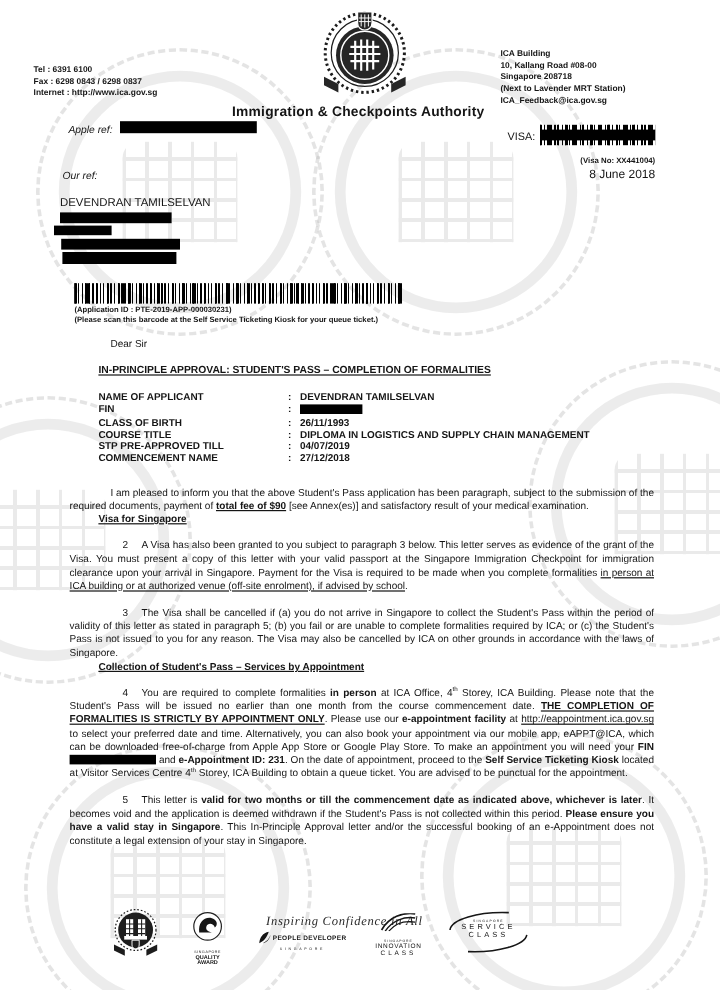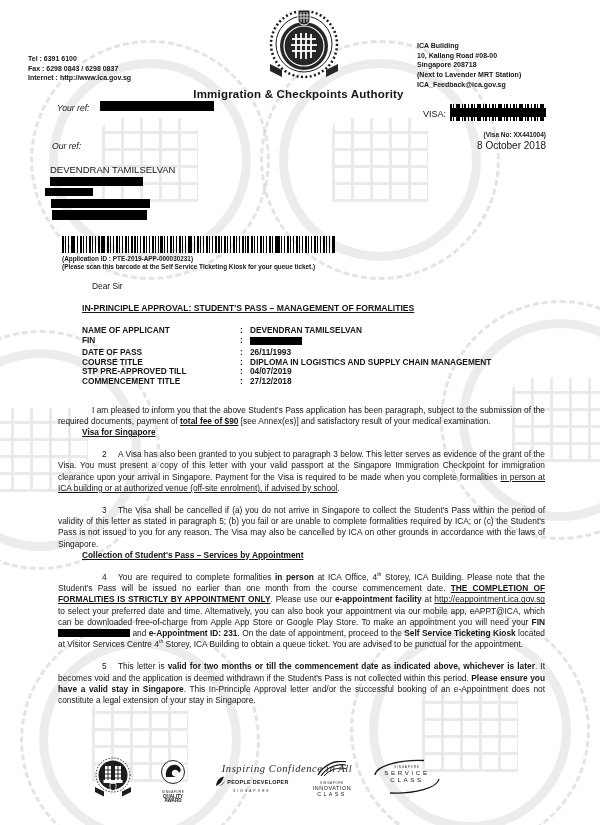--- a/index.html
+++ b/index.html
@@ -160,70 +160,70 @@
   </div>
   <div class="hdr-addr">
     <div>ICA Building</div>
     <div>10, Kallang Road #08-00</div>
     <div>Singapore 208718</div>
     <div>(Next to Lavender MRT Station)</div>
     <div>ICA_Feedback@ica.gov.sg</div>
   </div>
   <div class="hdr-title">Immigration &amp; Checkpoints Authority</div>
 
-  <div class="your-ref">Your ref:</div>
+  <div class="your-ref">Apple ref:</div>
   <div class="your-ref-bar"></div>
   <div class="visa-label">VISA:</div>
   <div class="visa-barcode"></div>
   <div class="visa-redact"></div>
   <div class="visa-no">(Visa No: XX441004)</div>
-  <div class="letter-date">8 October 2018</div>
+  <div class="letter-date">8 June 2018</div>
   <div class="our-ref">Our ref:</div>
 
   <div class="recipient-name">DEVENDRAN TAMILSELVAN</div>
   <div class="r-bar r-bar1"></div>
   <div class="r-bar r-bar2"></div>
   <div class="r-bar r-bar3"></div>
   <div class="r-bar r-bar4"></div>
 
   <div class="app-barcode"></div>
   <div class="app-id">(Application ID : PTE-2019-APP-000030231)</div>
   <div class="scan-note">(Please scan this barcode at the Self Service Ticketing Kiosk for your queue ticket.)</div>
 
   <div class="letter">
     <div class="salutation">Dear Sir</div>
-    <div class="subject">IN-PRINCIPLE APPROVAL: STUDENT'S PASS – MANAGEMENT OF FORMALITIES</div>
+    <div class="subject">IN-PRINCIPLE APPROVAL: STUDENT'S PASS – COMPLETION OF FORMALITIES</div>
     <div class="details" id="details">
         <div class="drow">
           <span class="dlabel">NAME OF APPLICANT</span>
           <span class="dcolon">:</span>
           <span class="dvalue">DEVENDRAN TAMILSELVAN</span>
         </div>
         <div class="drow">
           <span class="dlabel">FIN</span>
           <span class="dcolon">:</span>
           <span class="dvalue"><span class="redact-val"></span></span>
         </div>
         <div class="drow">
-          <span class="dlabel">DATE OF PASS</span>
+          <span class="dlabel">CLASS OF BIRTH</span>
           <span class="dcolon">:</span>
           <span class="dvalue">26/11/1993</span>
         </div>
         <div class="drow">
           <span class="dlabel">COURSE TITLE</span>
           <span class="dcolon">:</span>
           <span class="dvalue">DIPLOMA IN LOGISTICS AND SUPPLY CHAIN MANAGEMENT</span>
         </div>
         <div class="drow">
           <span class="dlabel">STP PRE-APPROVED TILL</span>
           <span class="dcolon">:</span>
           <span class="dvalue">04/07/2019</span>
         </div>
         <div class="drow">
-          <span class="dlabel">COMMENCEMENT TITLE</span>
+          <span class="dlabel">COMMENCEMENT NAME</span>
           <span class="dcolon">:</span>
           <span class="dvalue">27/12/2018</span>
         </div>
       </div>
     <div id="body-blocks">
         <p class="bpara"><span class="pnum pnum-empty"></span><span>I am pleased to inform you that the above Student's Pass application has been paragraph, subject to the submission of the required documents, payment of </span><span class="b u">total fee of $90</span><span> [see Annex(es)] and satisfactory result of your medical examination.</span></p>
         <div class="bheading">Visa for Singapore</div>
         <p class="bpara"><span class="pnum">2</span><span>A Visa has also been granted to you subject to paragraph 3 below. This letter serves as evidence of the grant of the Visa. You must present a copy of this letter with your valid passport at the Singapore Immigration Checkpoint for immigration clearance upon your arrival in Singapore. Payment for the Visa is required to be made when you complete formalities </span><span class="u">in person at ICA building or at authorized venue (off-site enrolment), if advised by school</span><span>.</span></p>
         <p class="bpara"><span class="pnum">3</span><span>The Visa shall be cancelled if (a) you do not arrive in Singapore to collect the Student's Pass within the period of validity of this letter as stated in paragraph 5; (b) you fail or are unable to complete formalities required by ICA; or (c) the Student's Pass is not issued to you for any reason. The Visa may also be cancelled by ICA on other grounds in accordance with the laws of Singapore.</span></p>
         <div class="bheading">Collection of Student's Pass – Services by Appointment</div>

